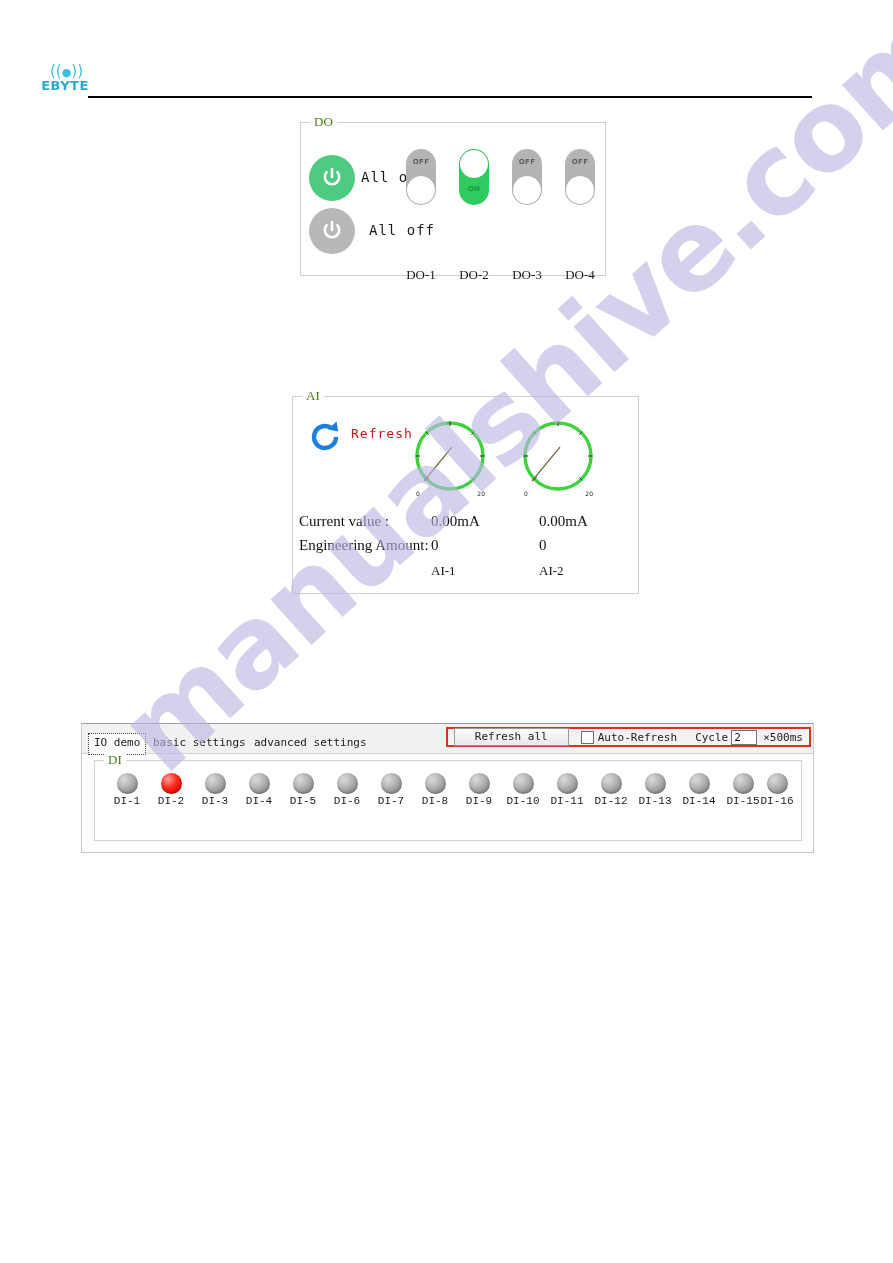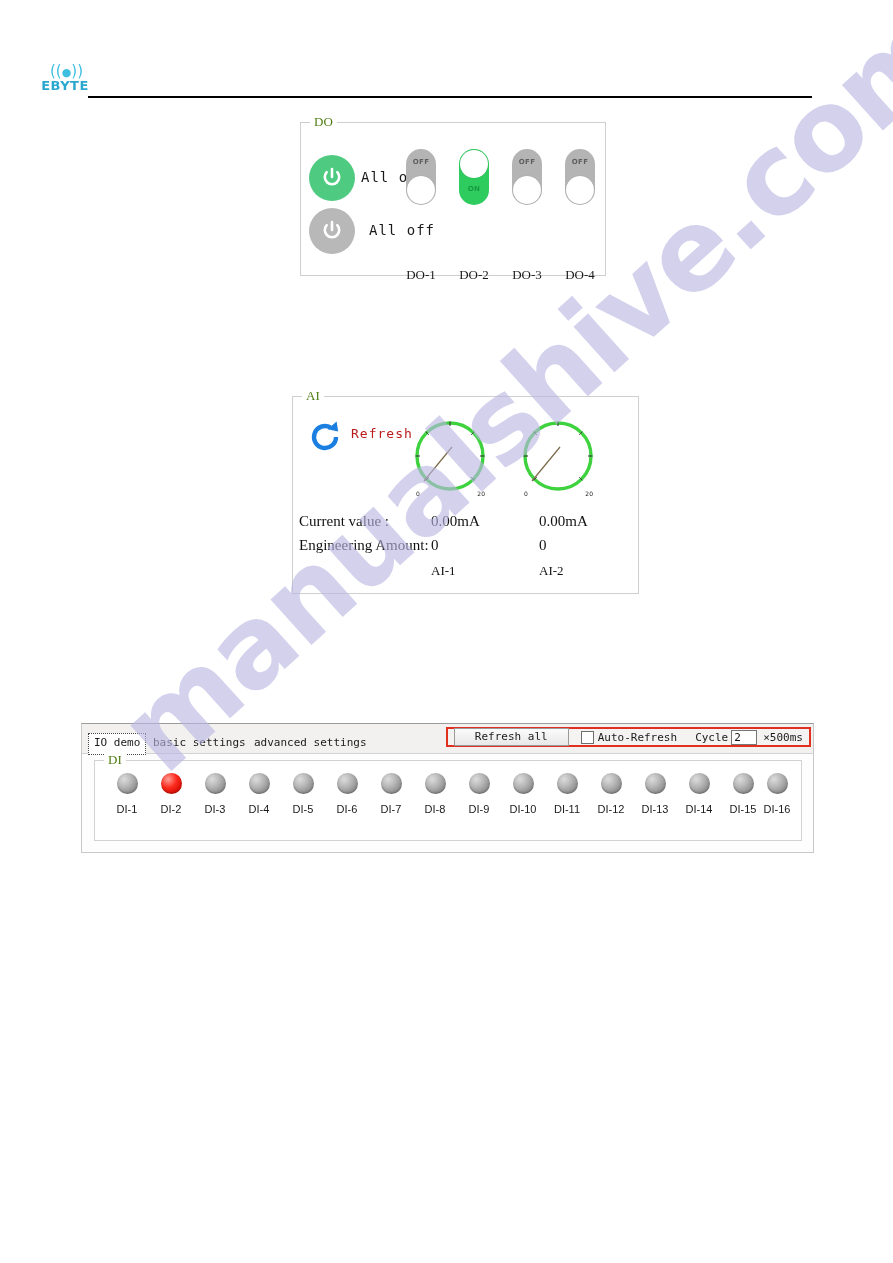--- a/index.html
+++ b/index.html
@@ -363,22 +363,22 @@
   }
   .di-led.led-off {
     background: radial-gradient(circle at 34% 30%, #dcdcdc 0%, #b6b6b6 38%, #8d8d8d 72%, #787878 100%);
     box-shadow: inset 0 -1px 2px rgba(0,0,0,0.25);
   }
   .di-led.led-on {
     background: radial-gradient(circle at 34% 30%, #ff9e96 0%, #fb2a1c 42%, #d80d05 75%, #a80400 100%);
     box-shadow: inset 0 -1px 2px rgba(0,0,0,0.25);
   }
   .di-name {
-    margin-top: 9px;
-    font-family: Liberation Sans, sans-serif;
+    margin-top: 1px;
+    font-family: Liberation Mono, monospace;
     font-size: 11px;
     color: #1a1a1a;
     white-space: nowrap;
   }
 </style>
 </head>
 <body>
 
 <div id="page-header">
   <div id="brand-logo">

